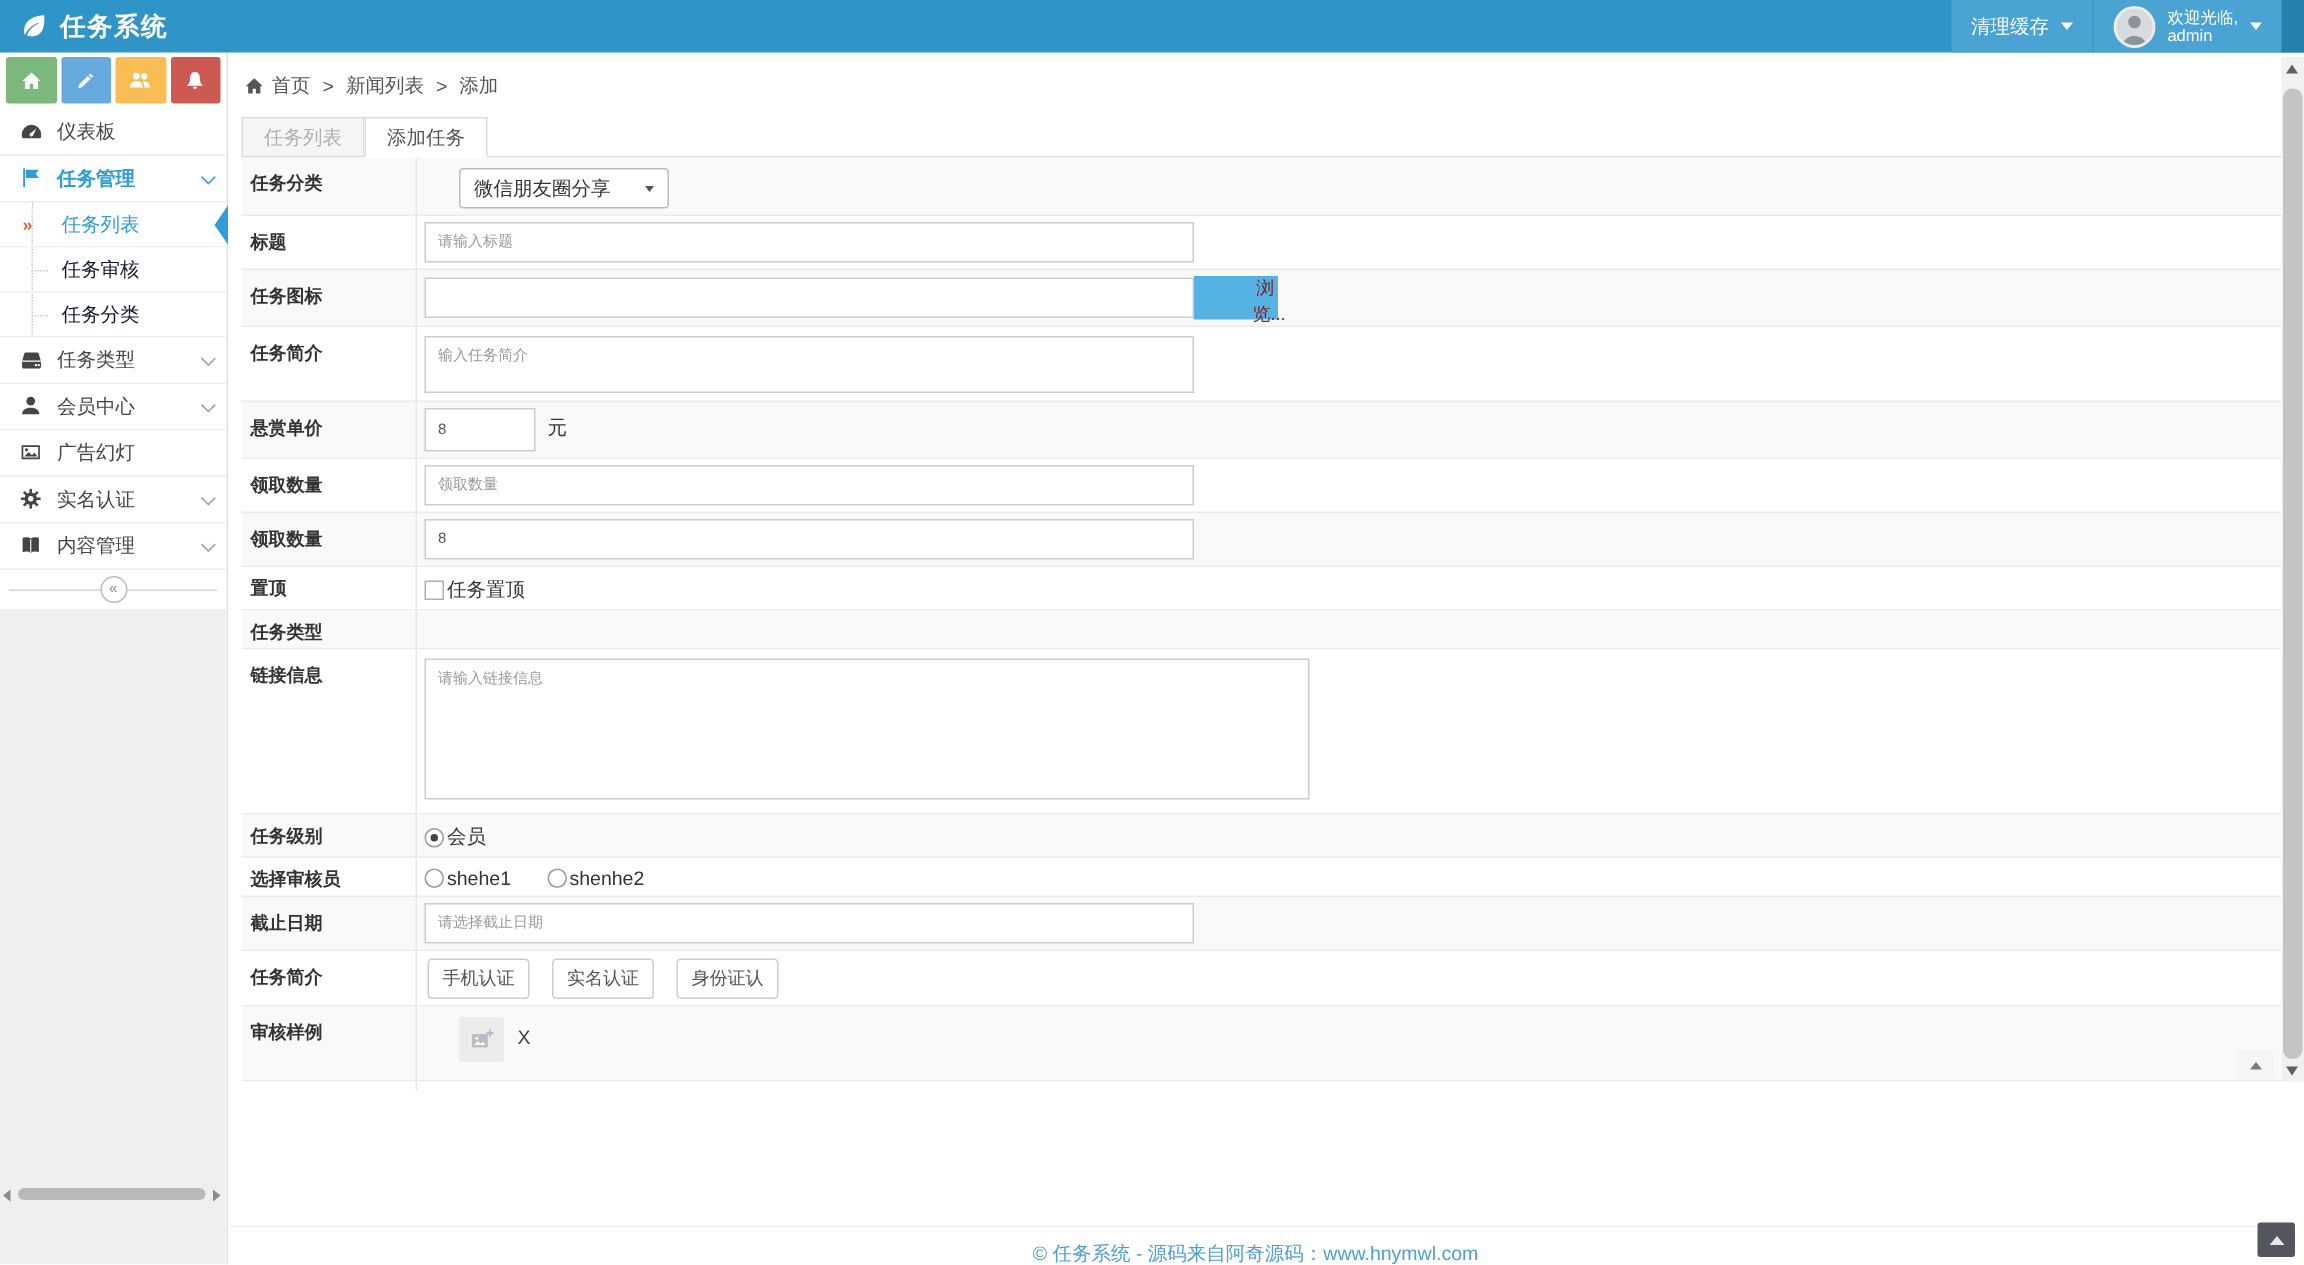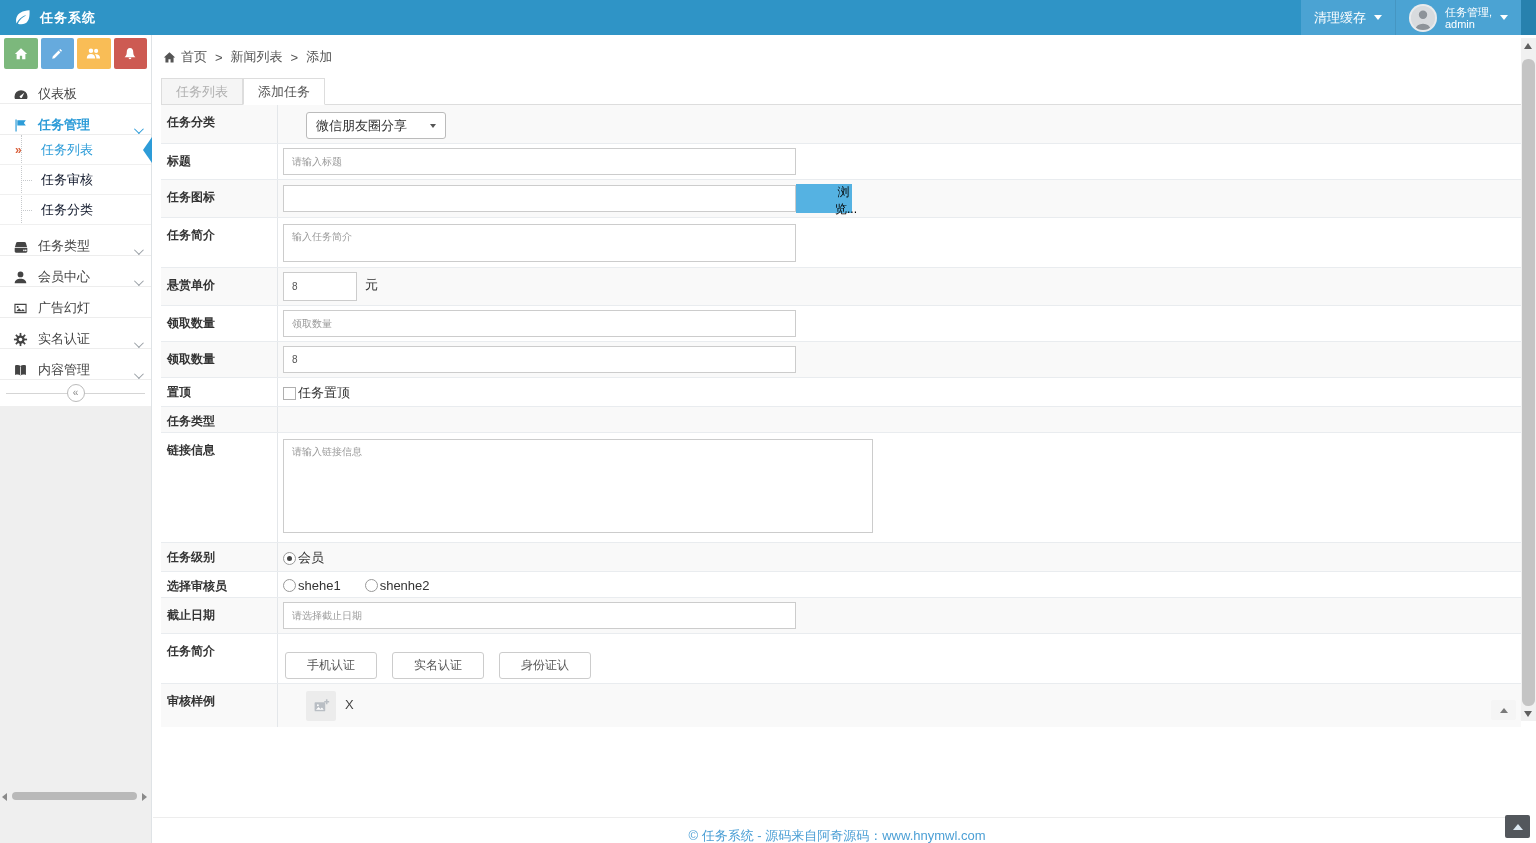--- a/index.html
+++ b/index.html
@@ -3,37 +3,37 @@
 <meta charset="utf-8">
 <style>
   * { box-sizing: border-box; margin: 0; padding: 0; }
   html,body { width:1536px; height:843px; overflow:hidden; }
   body { font-family:"Liberation Sans","DejaVu Sans",sans-serif; font-size:13px; color:#444; background:#fff; position:relative; }
   svg { display:block; }
 
   
   .topbar { position:absolute; top:0; left:0; right:0; height:35px; background:#2f94c6; display:flex; justify-content:space-between; color:#fff; z-index:30; }
   .brand { display:flex; align-items:center; padding-left:13px; gap:8px; }
-  .brand-title { font-size:13px; font-weight:bold; letter-spacing:1px; }
+  .brand-title { font-size:17px; font-weight:bold; letter-spacing:1px; }
   .hdr-right { display:flex; height:35px; }
   .hdr-seg { background:#4ba3d3; display:flex; align-items:center; padding:0 13px; gap:8px; cursor:pointer; }
   .hdr-seg + .hdr-seg { border-left:1px solid rgba(0,0,0,0.08); }
   .caret-down { width:0; height:0; border-left:4px solid transparent; border-right:4px solid transparent; border-top:5px solid #fff; }
   .avatar-ring { width:28px; height:28px; border-radius:50%; overflow:hidden; border:2px solid rgba(255,255,255,0.45); background:#d8dbde; }
   .welcome { font-size:11px; line-height:12px; text-align:left; }
   .hdr-corner { width:15px; background:#2781ae; }
 
   
   .sidebar { position:absolute; top:35px; left:0; bottom:0; width:152px; background:#fff; border-right:1px solid #dfe3e6; display:flex; flex-direction:column; z-index:20; }
   .quickrow { display:flex; gap:3px; padding:3px 4px 4px 4px; }
   .qbtn { width:34px; height:31px; border:none; border-radius:2px; display:flex; align-items:center; justify-content:center; color:#fff; cursor:pointer; }
   .q-green { background:#7cb87c; } .q-blue { background:#66aadd; } .q-orange { background:#f9bd56; } .q-red { background:#cd5a52; }
 
   .menu { }
-  .mitem { height:31px; display:flex; align-items:flex-end; padding:0 10px 0 13px; border-bottom:1px solid #ededed; color:#444; cursor:pointer; position:relative; }
+  .mitem { height:31px; display:flex; align-items:center; padding:0 10px 0 13px; border-bottom:1px solid #ededed; color:#444; cursor:pointer; position:relative; }
   .mitem .mi { width:16px; height:16px; margin-right:9px; color:#444; flex:none; }
   .mitem.blue, .mitem.blue .mi { color:#2d9cd8; font-weight:bold; }
   .chev { margin-left:auto; width:7px; height:7px; border-right:1.6px solid #9aa0a6; border-bottom:1.6px solid #9aa0a6; transform:rotate(45deg) translateY(-2px); }
   .mitem.blue .chev { border-color:#2d9cd8; }
 
   .submenu { position:relative; }
   .submenu::before { content:""; position:absolute; left:21px; top:0; bottom:0; border-left:1px dotted #c6c9cc; }
   .sitem { height:30px; display:flex; align-items:center; padding-left:41px; border-bottom:1px solid #f0f0f0; color:#0f172a; cursor:pointer; position:relative; }
   .sitem::before { content:""; position:absolute; left:21px; top:15px; width:11px; border-top:1px dotted #c6c9cc; }
   .sitem.active { color:#2d9cd8; }
@@ -69,29 +69,29 @@
   textarea.txa { padding:5px 8px; resize:none; }
   input.txt::placeholder, textarea.txa::placeholder { color:#9a9a9a; }
   .w-main { width:513px; }
   .w-small { width:74px; }
   .ghost { color:#9a9a9a; }
   .unit { font-size:13px; color:#333; margin:4px 0 0 8px; }
 
   .selectbox { width:140px; height:27px; border:1px solid #bbb; border-radius:3px; background:#fff; display:flex; align-items:center; justify-content:space-between; padding:0 9px; margin-left:23px; margin-top:3px; color:#333; cursor:pointer; }
   .sel-caret { width:0; height:0; border-left:3.5px solid transparent; border-right:3.5px solid transparent; border-top:4.5px solid #555; }
 
-  .browse-btn { height:29px; width:56px; background:#55b2e2; color:#000000; border:none; font-size:12px; cursor:pointer;padding-left:39px; }
+  .browse-btn { height:29px; width:56px; background:#55b2e2; color:#7f1d1d; border:none; font-size:12px; cursor:pointer;padding-left:39px; }
   .file-input { height:29px; }
 
   .opt { display:flex; align-items:center; margin-right:24px; margin-top:6px; color:#333; }
   .cbx { width:13px; height:13px; border:1px solid #b0b0b0; background:#fff; display:inline-block; margin-right:2px; }
   .rdo { width:13px; height:13px; border:1px solid #999; border-radius:50%; background:#fff; display:inline-block; margin-right:2px; position:relative; }
   .rdo.on::after { content:""; position:absolute; left:3px; top:3px; width:5px; height:5px; border-radius:50%; background:#444; }
 
-  .cond-btn { border:1px solid #ccc; background:#fff; color:#555; font-size:12px; padding:4px 21px; border-radius:3px; margin:18px 13px 0 2px; cursor:pointer; }
+  .cond-btn { border:1px solid #ccc; background:#fff; color:#555; font-size:12px; padding:4px 9px; border-radius:3px; margin:5px 13px 0 2px; cursor:pointer; }
 
   .img-box { width:30px; height:30px; background:#ececec; border-radius:2px; margin:7px 0 0 23px; display:flex; align-items:center; justify-content:center; color:#b9bec4; cursor:pointer; }
   .remove-x { margin:13px 0 0 9px; color:#444; cursor:pointer; }
 
   .below-panel { height:90px; margin-right:15px; }
   .footer { border-top:1px solid #ededed; margin-right:15px; padding:9px 0; text-align:center; color:#4b9fd5; font-size:13px; }
 
   
   .vtrack { position:absolute; top:3px; right:0; width:15px; height:683px; background:#f1f1f1; z-index:25; }
   .vthumb { position:absolute; top:21px; left:1px; width:13px; height:647px; background:#c4c4c4; border-radius:6px; }
@@ -185,21 +185,21 @@
       <span>清理缓存</span>
       <span class="caret-down"></span>
     </div>
     <div class="hdr-seg">
       <span class="avatar-ring">
           <svg width="24" height="24">
             <use href="#i-avatar"></use>
           </svg>
         </span>
       <span class="welcome">
-        <span>任务管理,</span><br>
+        <span>欢迎光临,</span><br>
         <span>admin</span>
       </span>
       <span class="caret-down"></span>
     </div>
     <div class="hdr-corner"></div>
   </div>
 </div>
 
 <div class="sidebar">
   <div class="quickrow">

